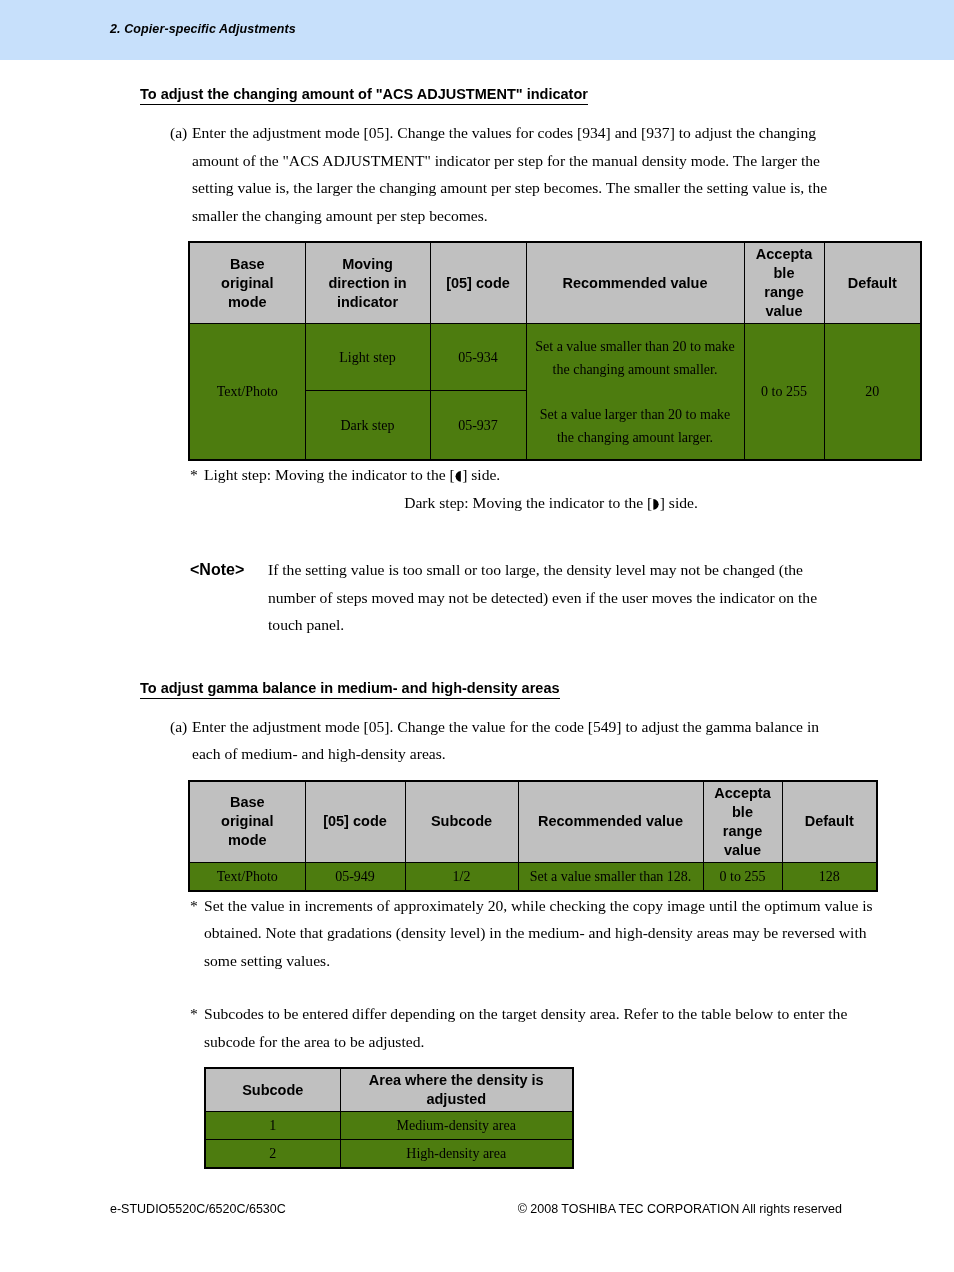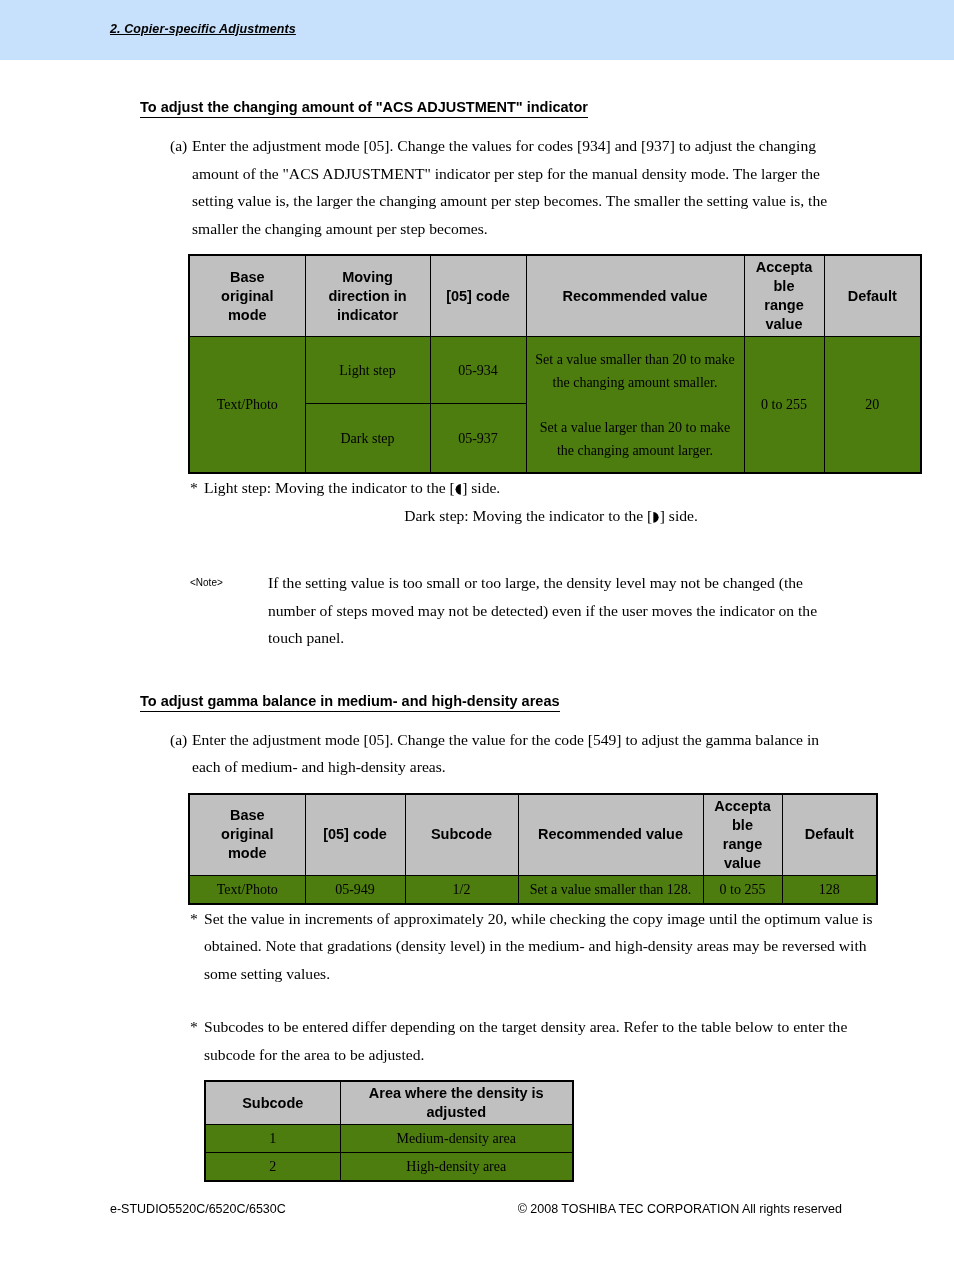--- a/index.html
+++ b/index.html
@@ -28,28 +28,27 @@
   .page-header-title {
     position: absolute;
     left: 110px;
     top: 22px;
     font-family: "Liberation Sans", sans-serif;
     font-weight: bold;
     font-style: italic;
     font-size: 12.5px;
     letter-spacing: 0.1px;
     color: #000;
-    text-decoration: underline;
   }
 
   
   .content {
     position: absolute;
     left: 0;
-    top: 72px;
+    top: 59px;
     width: 954px;
   }
 
   
   .section-heading {
     font-family: "Liberation Sans", sans-serif;
     font-weight: bold;
     font-size: 14.5px;
     color: #000;
     display: inline-block;
@@ -162,22 +161,22 @@
     position: relative;
     font-family: "Liberation Serif", serif;
     font-size: 15.6px;
     line-height: 27.5px;
   }
   .note-label {
     position: absolute;
     left: 0;
     top: 0;
     font-family: "Liberation Sans", sans-serif;
-    font-weight: normal;
-    font-size: 10px;
+    font-weight: bold;
+    font-size: 16px;
   }
 
   
   .page-footer {
     position: absolute;
     left: 0;
     top: 1198px;
     width: 954px;
     height: 74px;
   }

